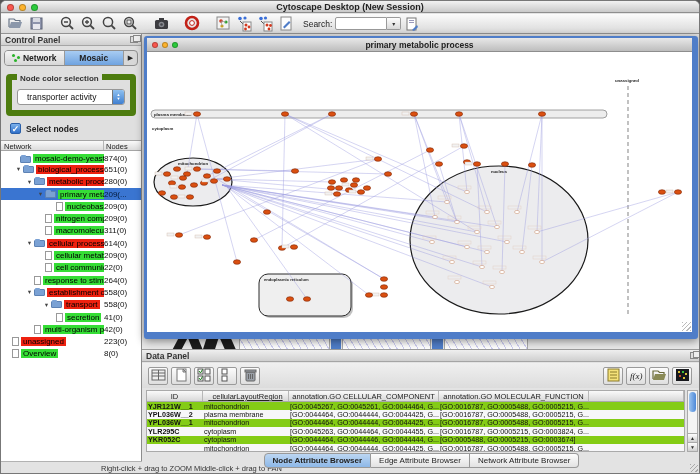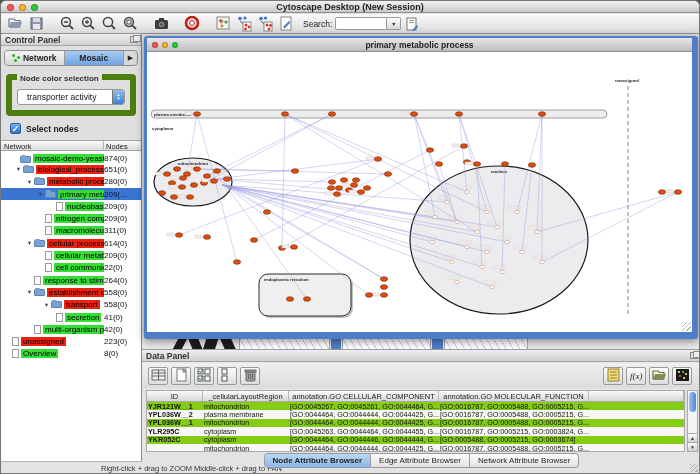--- a/index.html
+++ b/index.html
@@ -663,21 +663,21 @@
               <rect x="11" y="6" width="2" height="2" fill="#d8c03a"></rect>
               <rect x="5" y="8" width="2" height="2" fill="#c04a2a"></rect>
               <rect x="9" y="10" width="2" height="2" fill="#d8c03a"></rect>
             </svg>
           </span>
         </span>
     </div>
     <div class="dp-table">
       <div class="dp-hrow" id="dp-head">
           <span class="dp-hcell" style="width: 56px;">ID</span>
-          <span class="dp-hcell" style="width: 86px;">_cellularLayoutRegion</span>
+          <span class="dp-hcell" style="width: 86px; text-decoration: underline;">_cellularLayoutRegion</span>
           <span class="dp-hcell" style="width: 150px;">annotation.GO CELLULAR_COMPONENT</span>
           <span class="dp-hcell" style="width: 150px;">annotation.GO MOLECULAR_FUNCTION</span>
           <span class="dp-hcell" style="flex: 1 1 0%;"></span>
         </div>
       <div id="dp-body">
           <div class="dp-row">
             <span class="dp-cell id" style="width: 56px;">YJR121W__1</span>
             <span class="dp-cell" style="width: 86px;">mitochondrion</span>
             <span class="dp-cell" style="width: 150px;">[GO:0045267, GO:0045261, GO:0044464, G...</span>
             <span class="dp-cell" style="width: 150px;">[GO:0016787, GO:0005488, GO:0005215, G...</span>

